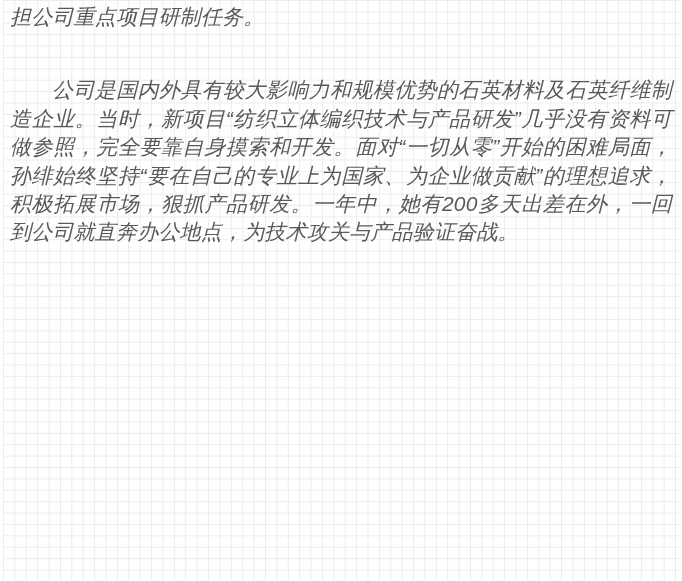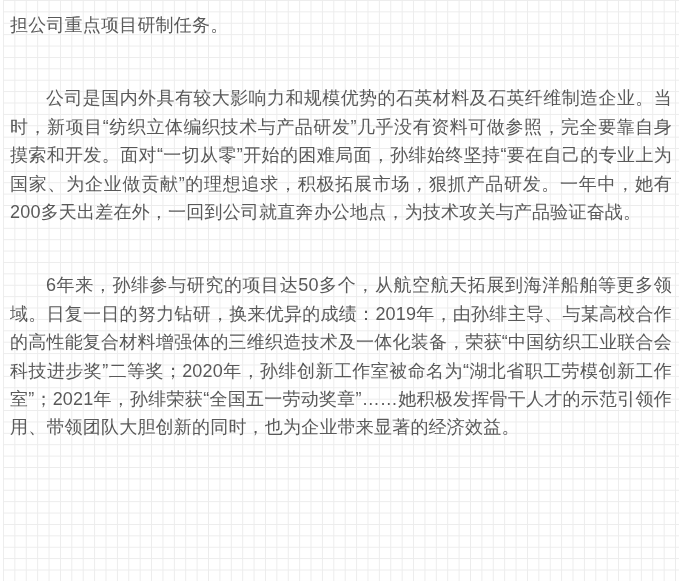--- a/index.html
+++ b/index.html
@@ -21,28 +21,29 @@
     left: 3px;
     right: 3px;
     background-color: #ffffff;
     background-image:
       linear-gradient(to right, #ececec 1px, transparent 1px),
       linear-gradient(to bottom, #ececec 1px, transparent 1px);
     background-size: 11.4px 11.4px;
   }
   .article {
     position: absolute;
-    top: 11px;
+    top: 3px;
     left: 10px;
     right: 10px;
     color: #595959;
-    font-size: 18px;
+    font-size: 21px;
     line-height: 28.4px;
     text-align: justify;
     letter-spacing: 0.2px;
+    font-style: italic;
   }
   .article p {
     margin: 0 0 28px 0;
   }
   .article p.indent {
     text-indent: 2em;
     margin-top: 45px;
   }
   .highlight {
     color: #1e9cd7;
@@ -50,14 +51,13 @@
   }
 </style>
 </head>
 <body>
 
 <div class="grid-bg"></div>
 
 <div class="article">
   <p>担公司重点项目研制任务。</p>
   <p class="indent">公司是国内外具有较大影响力和规模优势的石英材料及石英纤维制造企业。当时，新项目“纺织立体编织技术与产品研发”几乎没有资料可做参照，完全要靠自身摸索和开发。面对“一切从零”开始的困难局面，孙绯始终坚持“要在自己的专业上为国家、为企业做贡献”的理想追求，积极拓展市场，狠抓产品研发。一年中，她有200多天出差在外，一回到公司就直奔办公地点，为技术攻关与产品验证奋战。</p>
-  <p class="indent">6年来，孙绯参与研究的项目达50多个，从航空航天拓展到海洋船舶等更多领域。日复一日的努力钻研，换来优异的成绩：2019年，由孙绯主导、与某高校合作的高性能复合材料增强体的三维织造技术及一体化装备，荣获“中国纺织工业联合会科技进步奖”二等奖；2020年，孙绯创新工作室被命名为“湖北省职工劳模创新工作室”；2021年，孙绯荣获“全国五一劳动奖章”……她积极发挥骨干人才的示范引领作用、带领团队大胆创新的同时，也为企业带来显著的经济效益。</p>
 </div>
 
 </body></html>

